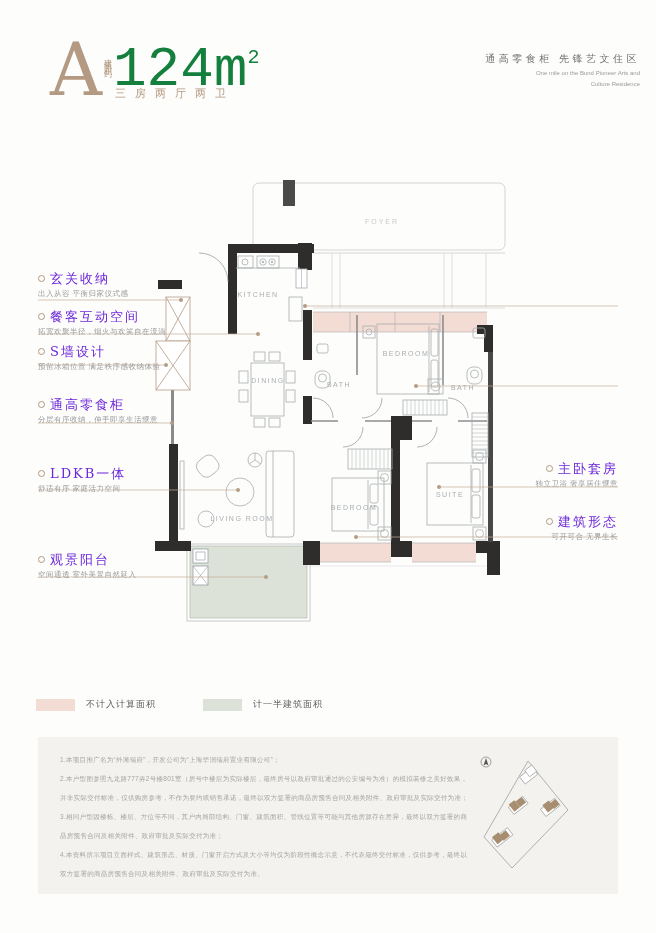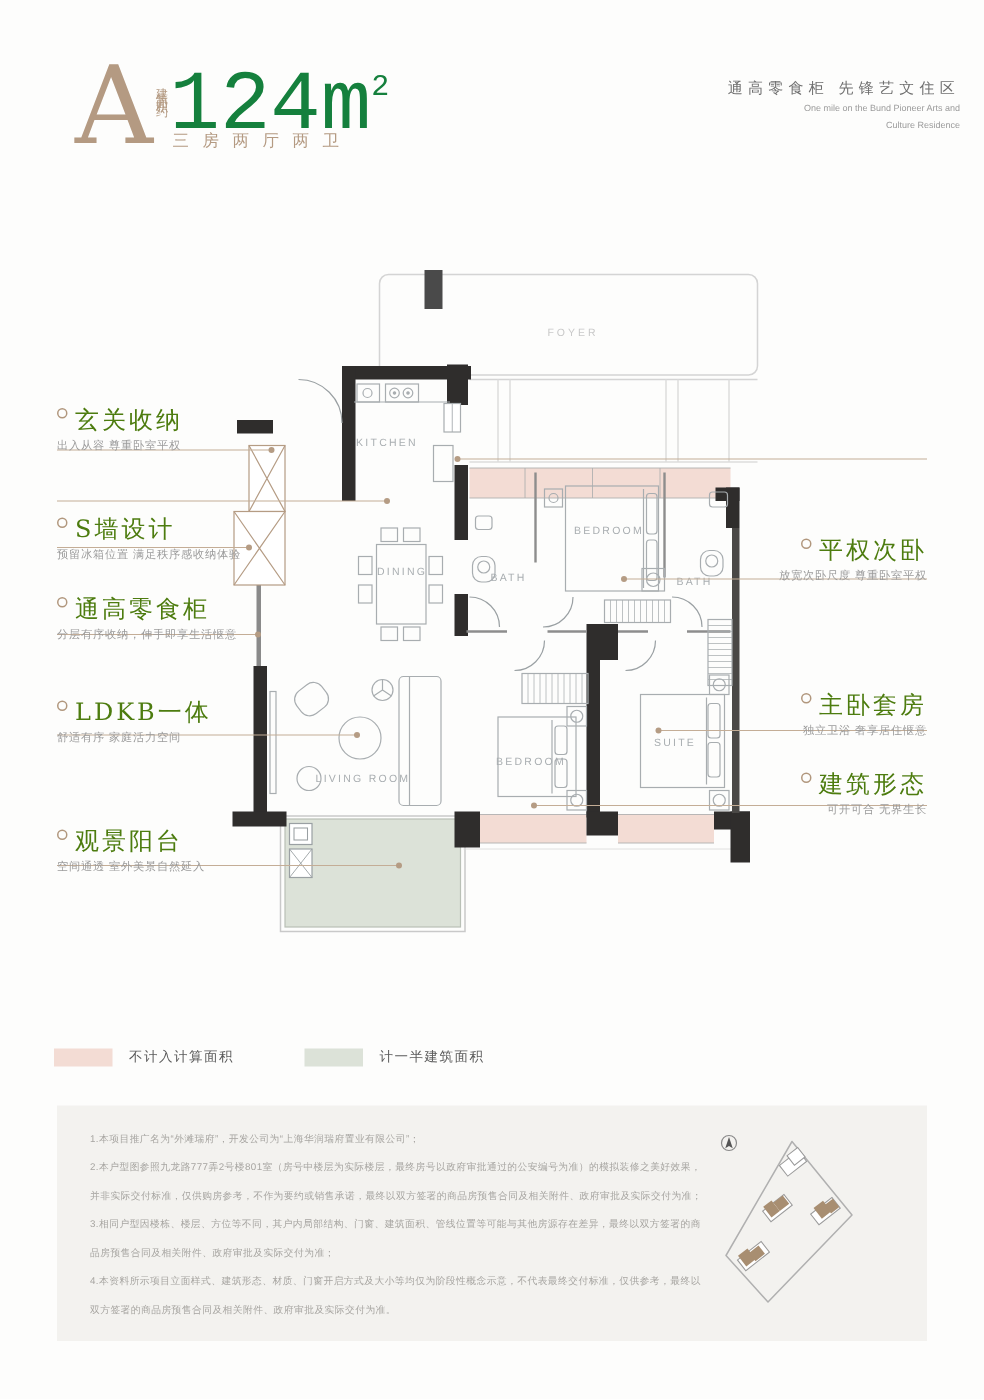--- a/index.html
+++ b/index.html
@@ -9,21 +9,21 @@
   .hdr-vert{position:absolute;left:101px;top:52px;writing-mode:vertical-rl;font-size:8px;letter-spacing:3px;color:#b49a82;}
   .hdr-area{position:absolute;left:113px;top:42px;font-family:Liberation Mono, monospace;font-size:56px;color:#15803d;line-height:1;}
   .hdr-area .sup{font-size:20px;vertical-align:22px;}
   .hdr-layout{position:absolute;left:115px;top:86px;font-family:Liberation Sans, sans-serif;font-size:11px;letter-spacing:9px;color:#b49a82;}
   .tag-cn{position:absolute;right:16px;top:52px;font-size:10px;letter-spacing:3.5px;color:#6f6f6f;}
   .tag-en{position:absolute;right:16px;top:68px;font-size:6px;line-height:1.9;color:#9b9b9b;text-align:right;}
   
   .ann{position:absolute;z-index:3;}
   .ann-l{left:38px;text-align:left;}
   .ann-r{right:38px;text-align:right;}
-  .ann-t{font-family:"DejaVu Serif",serif;font-size:16px;letter-spacing:2px;color:#4d7c0f;display:flex;align-items:flex-start;gap:5px;line-height:1;margin-bottom:5px;}
+  .ann-t{font-family:"DejaVu Serif",serif;font-size:13px;letter-spacing:2px;color:#6d28d9;display:flex;align-items:center;gap:5px;line-height:1;margin-bottom:5px;}
   .ann-r .ann-t{justify-content:flex-end;}
   .ring{width:5px;height:5px;border:1px solid #b1977d;border-radius:50%;display:inline-block;flex:0 0 auto;}
   .ann-d{font-size:7.5px;letter-spacing:.5px;color:#9b9b9b;line-height:1;}
   
   .legend{position:absolute;left:36px;top:698px;display:flex;align-items:center;z-index:3;}
   .sw{width:39px;height:12px;display:inline-block;}
   .lg-label{font-size:9px;color:#5a5a5a;letter-spacing:1px;margin-left:11px;margin-right:47px;}
   
   .panel{position:absolute;left:38px;top:737px;width:580px;height:157px;background:#f3f2ef;z-index:1;}
   .disc{position:absolute;left:22px;top:13px;width:414px;font-size:6.5px;color:#a7a5a1;line-height:19px;letter-spacing:.3px;}
@@ -45,21 +45,28 @@
   <div class="tag-en">
     <div>One mile on the Bund Pioneer Arts and</div>
     <div>Culture Residence</div>
   </div>
 
   <div class="ann ann-l" style="top:272px">
     <div class="ann-t">
         <span class="ring"></span>
         <span>玄关收纳</span>
       </div>
-    <div class="ann-d">出入从容 尊重卧室平权</div>
+    <div class="ann-d">出入从容 平衡归家仪式感</div>
+  </div>
+  <div class="ann ann-l" style="top:310px">
+    <div class="ann-t">
+        <span class="ring"></span>
+        <span>餐客互动空间</span>
+      </div>
+    <div class="ann-d">拓宽欢聚半径，烟火与欢笑自在流淌</div>
   </div>
   <div class="ann ann-l" style="top:398px">
     <div class="ann-t">
         <span class="ring"></span>
         <span>通高零食柜</span>
       </div>
     <div class="ann-d">分层有序收纳，伸手即享生活惬意</div>
   </div>
   <div class="ann ann-l" style="top:345px">
     <div class="ann-t">
@@ -76,27 +83,20 @@
     <div class="ann-d">舒适有序 家庭活力空间</div>
   </div>
   <div class="ann ann-l" style="top:553px">
     <div class="ann-t">
         <span class="ring"></span>
         <span>观景阳台</span>
       </div>
     <div class="ann-d">空间通透 室外美景自然延入</div>
   </div>
 
-  <div class="ann ann-r" style="top:359px">
-    <div class="ann-t">
-        <span class="ring"></span>
-        <span>平权次卧</span>
-      </div>
-    <div class="ann-d">放宽次卧尺度 尊重卧室平权</div>
-  </div>
   <div class="ann ann-r" style="top:462px">
     <div class="ann-t">
         <span class="ring"></span>
         <span>主卧套房</span>
       </div>
     <div class="ann-d">独立卫浴 奢享居住惬意</div>
   </div>
   <div class="ann ann-r" style="top:515px">
     <div class="ann-t">
         <span class="ring"></span>

